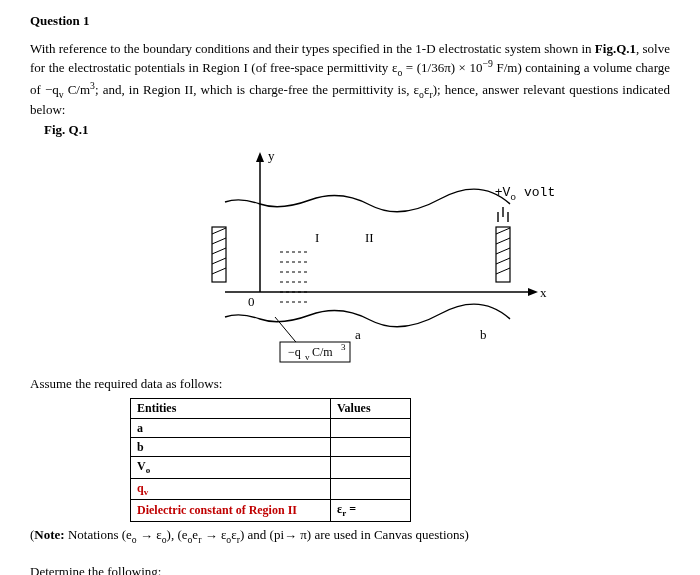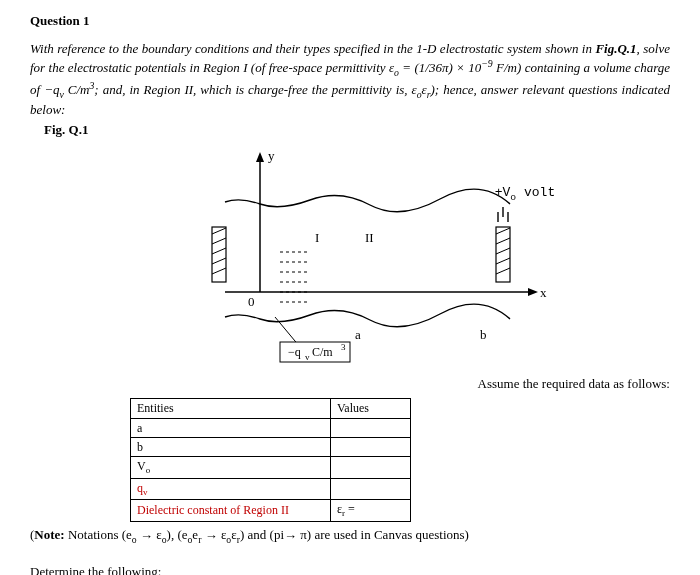--- a/index.html
+++ b/index.html
@@ -6,25 +6,25 @@
     body {
       font-family: 'Times New Roman', Times, serif;
       font-size: 13px;
       color: #000;
       background: #fff;
       width: 700px;
       padding: 12px 30px;
       line-height: 1.35;
     }
     .q-title { font-weight: bold; margin-bottom: 10px; }
-    .paragraph { text-align: justify; font-style: italic; }
+    .paragraph { text-align: justify; }
     .fig-label { font-weight: bold; margin: 2px 0 2px 14px; }
     .figure-wrap { text-align: center; margin: 4px 0 2px 0; }
-    .assume-line { margin-top: -4px; text-align: right; }
-    .tbl-wrap { margin: 6px 0 4px 100px; }
+    .assume-line { margin-top: -4px; }
+    .tbl-wrap { margin: 6px 0 4px 100px; font-weight: bold; }
     table { border-collapse: collapse; }
     td { border: 1px solid #000; padding: 1px 6px; font-size: 12px; height: 16px; }
     td.wide { width: 200px; }
     td.vals { width: 80px; }
     .red { color: #c00000; }
     .note { margin-top: 4px; }
     .det-title { margin-top: 18px; }
     .parts { margin-left: 28px; }
     .parts div { margin: 1px 0; }
     sub { font-size: 0.75em; }

